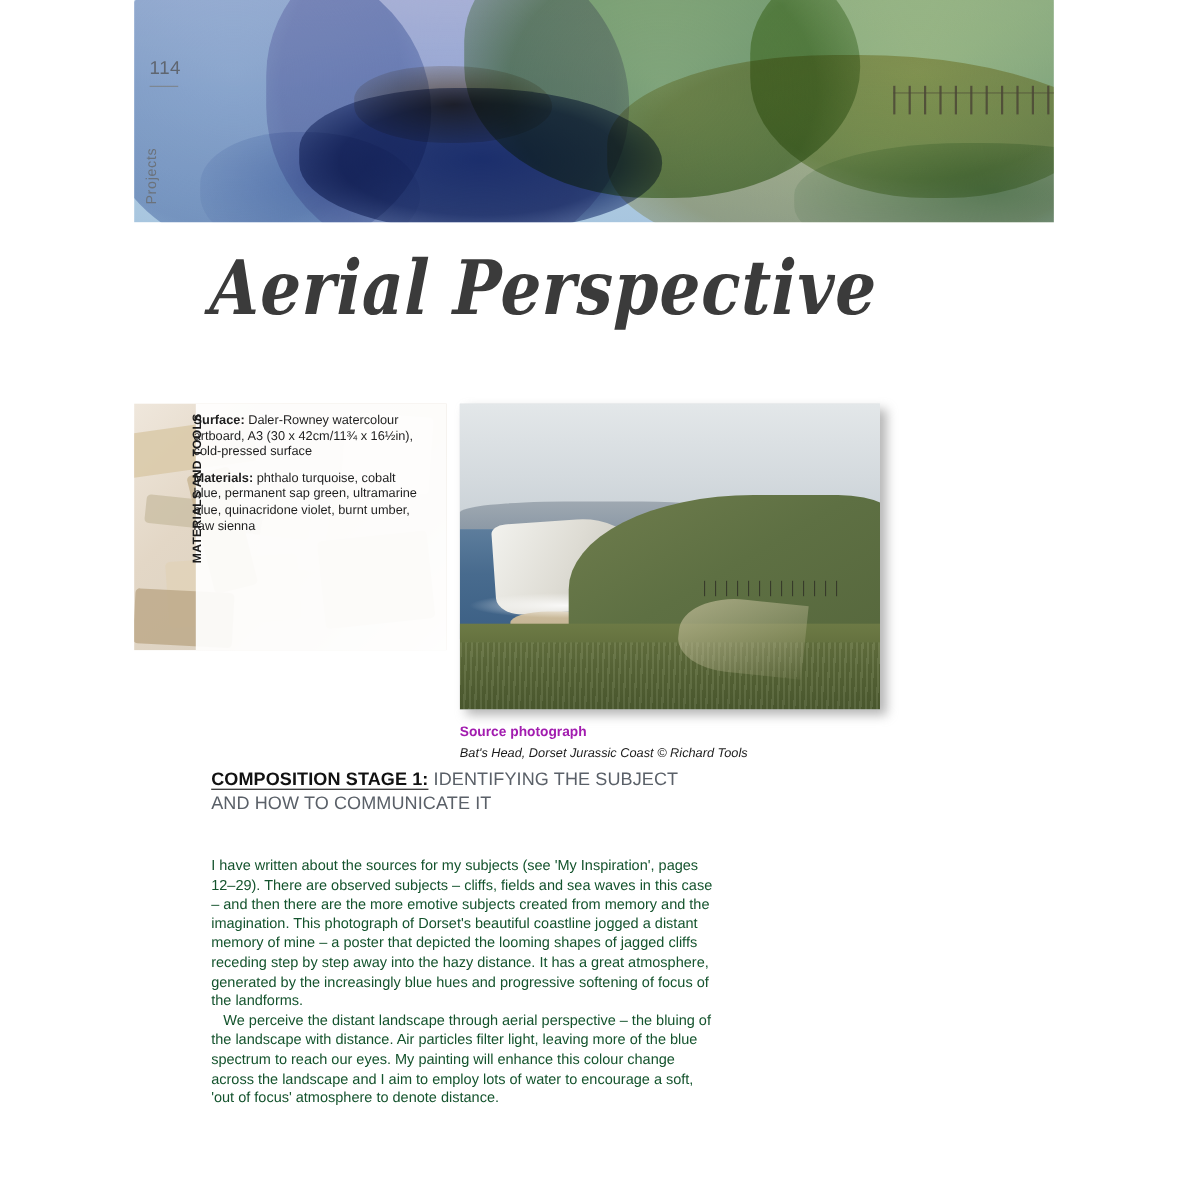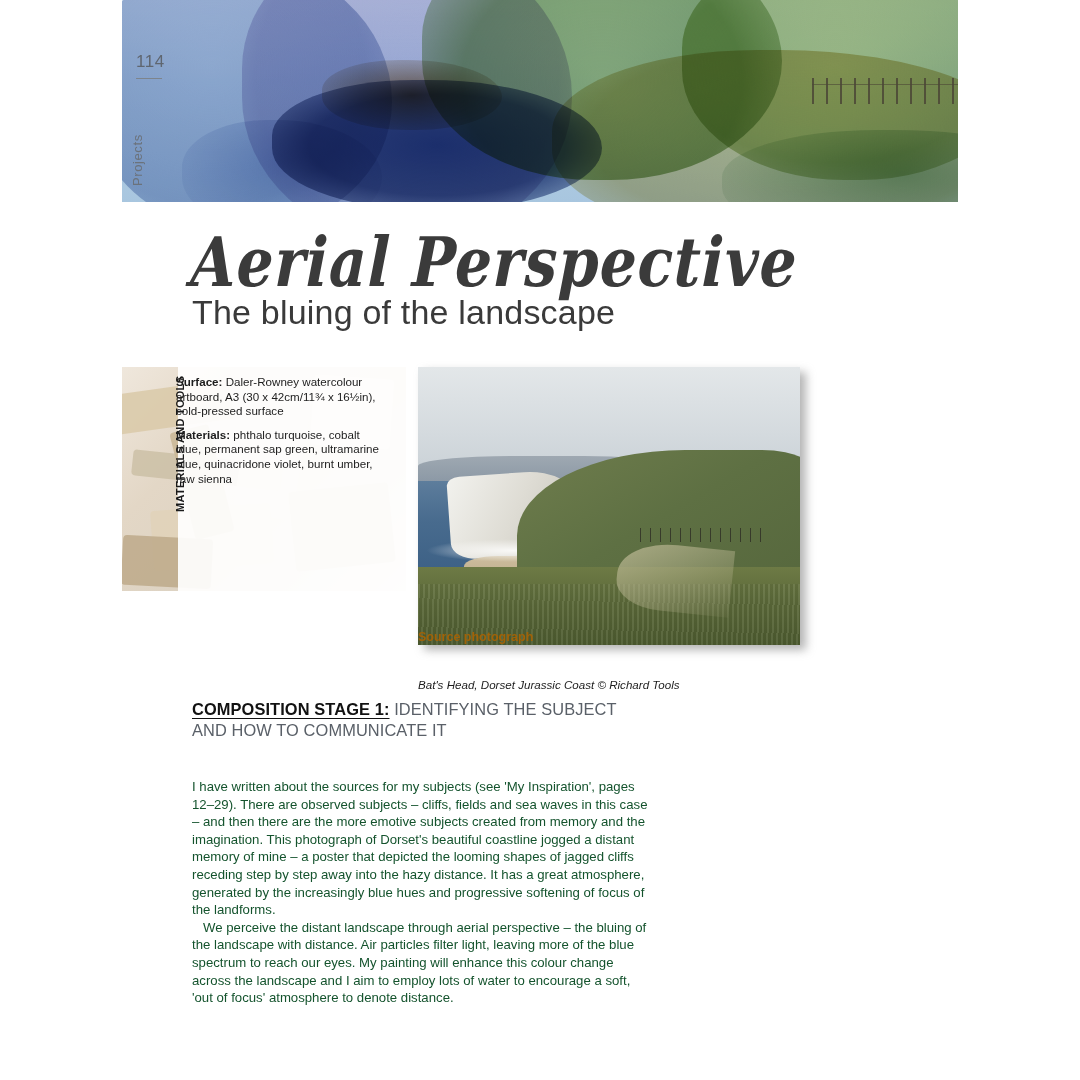--- a/index.html
+++ b/index.html
@@ -186,22 +186,22 @@
   .ph-path {
     position:absolute; left:52%; top:64%; width:30%; height:24%;
     background: linear-gradient(150deg, rgba(190,186,150,.8), rgba(150,150,110,.1));
     border-radius: 50% 0 0 40%;
     transform: rotate(6deg);
   }
   .ph-fence { position:absolute; left:58%; top:58%; width:36%; height:30px; }
   .ph-fence i { position:absolute; top:0; width:1.4px; height:14px; background:#2e2e24; opacity:.8; }
 
   .photo-caption {
-    position: absolute; left: 418px; top: 630px;
-    font-size: 12.5px; font-weight: 700; color: #a16207;
+    position: absolute; left: 418px; top: 658px;
+    font-size: 12.5px; font-weight: 700; color: #a21caf;
   }
   .photo-credit {
     position: absolute; left: 418px; top: 678px;
     font-size: 11.6px; font-style: italic; color: #1c1c1c;
   }
 
   
   .sec-head {
     position: absolute; left: 192px; top: 699px; width: 460px;
     font-size: 16.4px; line-height: 21px; color: #4a4f57;
@@ -252,21 +252,20 @@
         <i style="left:140px"></i>
 
     </div>
   </div>
 
   <div class="spine-num">114</div>
   <div class="spine-rule"></div>
   <div class="spine-label">Projects</div>
 
   <div class="title-script">Aerial Perspective</div>
-  <div class="title-sub">The bluing of the landscape</div>
 
   <div class="mat-photo">
     <div class="mp mp1"></div>
       <div class="mp mp2"></div>
       <div class="mp mp3"></div>
       <div class="mp mp4"></div>
     <div class="mp mp5"></div>
       <div class="mp mp6"></div>
       <div class="mp mp7"></div>
       <div class="mp mp8"></div>

